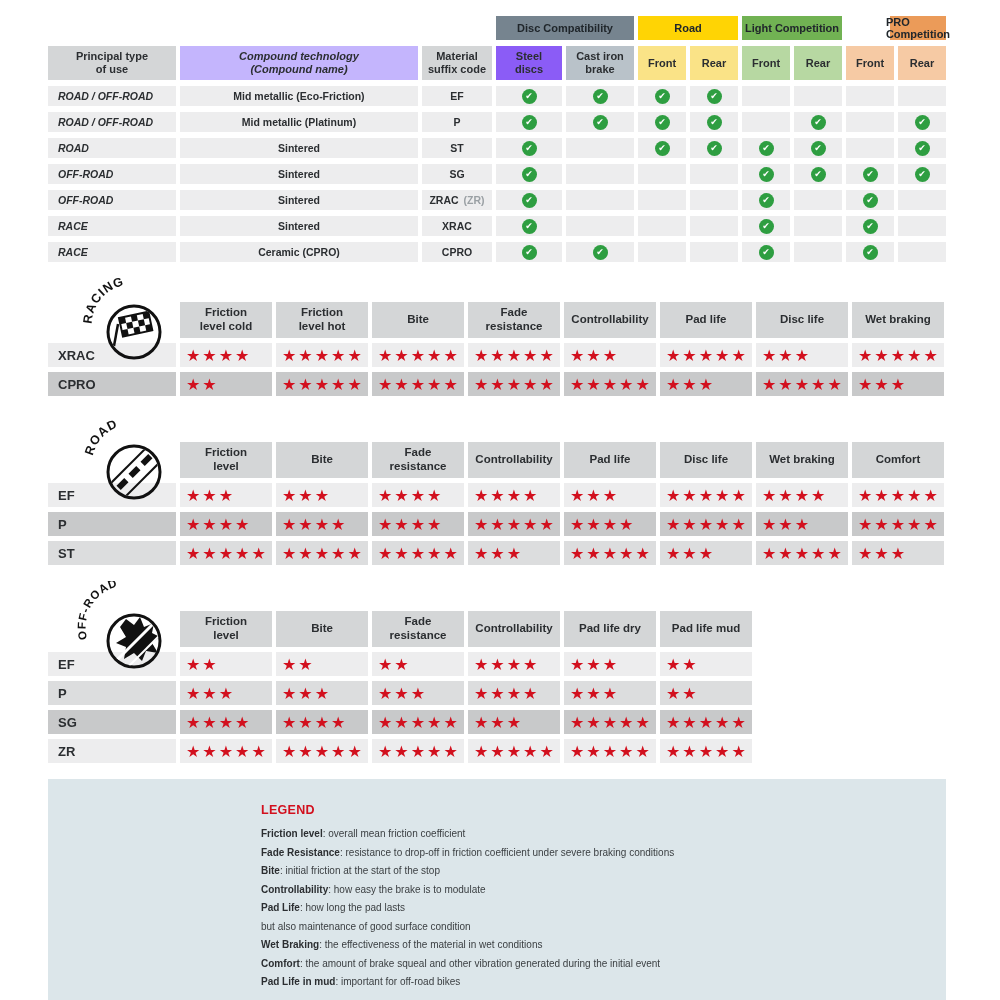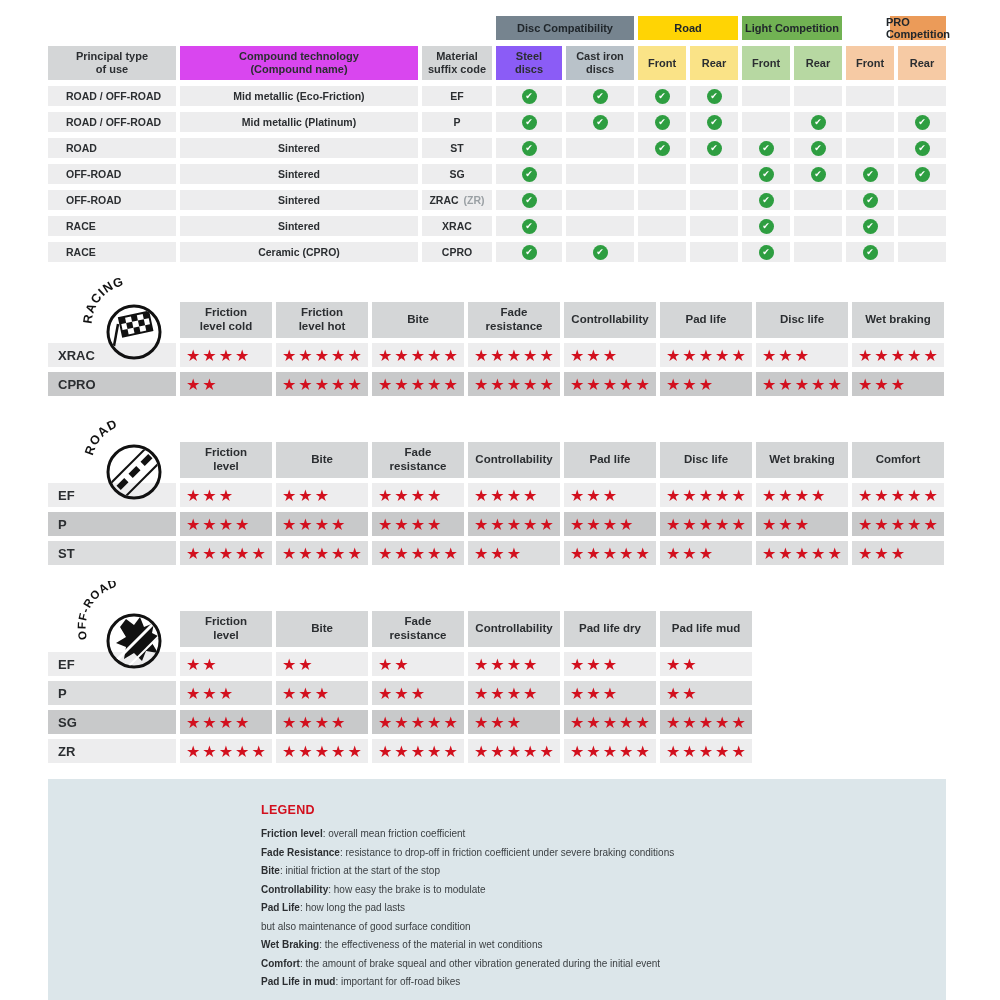--- a/index.html
+++ b/index.html
@@ -8,21 +8,21 @@
 
   
   .tt-grid{display:grid;grid-template-columns:128px 238px 70px 66px 68px 48px 48px 48px 48px 48px 48px;
     column-gap:4px;row-gap:6px;}
   .group-spacer{height:24px;}
   .group-cell{height:24px;display:flex;align-items:center;justify-content:center;
     font-size:11px;font-weight:700;color:#20262b;}
   .hdr{height:34px;display:flex;align-items:center;justify-content:center;text-align:center;
     font-size:11px;font-weight:700;line-height:1.18;white-space:pre-line;color:#2b2e31;}
   .cell{height:20px;background:#EDEDEE;display:flex;align-items:center;font-size:10.5px;font-weight:700;}
-  .cell.use{padding-left:18px;}
+  .cell.use{padding-left:10px;font-style:italic;}
   .cell.comp,.cell.suffix{justify-content:center;}
   .suffix-alt{color:#9aa0a4;font-weight:600;margin-left:5px;}
   .check{width:15px;height:15px;border-radius:50%;background:#2E9E41;color:#fff;
     font-size:9px;line-height:15px;text-align:center;margin:0 auto;font-weight:700;}
 
   
   .section{position:relative;}
   .sec-racing{margin-top:40px;}
   .sec-road,.sec-offroad{margin-top:46px;}
   .sec-icon{position:absolute;left:26px;top:-30px;pointer-events:none;}
@@ -54,28 +54,28 @@
 <div class="page">
 
   <div class="tt-grid">
       <div class="group-spacer" style="grid-column: 1 / span 3;"></div>
       <div class="group-cell" style="background: rgb(118, 132, 143); grid-column: span 2;">Disc Compatibility</div>
       <div class="group-cell" style="background: rgb(255, 212, 4); grid-column: span 2;">Road</div>
       <div class="group-cell" style="background: rgb(113, 178, 83); grid-column: span 2;">Light Competition</div>
       <div class="group-cell" style="background: rgb(235, 155, 89); grid-column: span 2; margin-left: 44px;">PRO Competition</div>
       <div class="hdr" style="background: rgb(212, 214, 215);">Principal type
 of use</div>
-      <div class="hdr" style="background: #d946ef;">Compound technology
+      <div class="hdr" style="background: #c4b5fd; font-style: italic;">Compound technology
 (Compound name)</div>
       <div class="hdr" style="background: rgb(212, 214, 215);">Material
 suffix code</div>
       <div class="hdr" style="background: #8b5cf6; text-align: center;">Steel
 discs</div>
       <div class="hdr" style="background: rgb(185, 194, 201);">Cast iron
-discs</div>
+brake</div>
       <div class="hdr" style="background: rgb(250, 227, 135);">Front</div>
       <div class="hdr" style="background: rgb(250, 227, 135);">Rear</div>
       <div class="hdr" style="background: rgb(183, 216, 162);">Front</div>
       <div class="hdr" style="background: rgb(183, 216, 162);">Rear</div>
       <div class="hdr" style="background: rgb(246, 202, 164);">Front</div>
       <div class="hdr" style="background: rgb(246, 202, 164);">Rear</div>
       <div class="cell use">ROAD / OFF-ROAD</div>
       <div class="cell comp">Mid metallic (Eco-Friction)</div>
       <div class="cell suffix">
         <span>EF</span>

